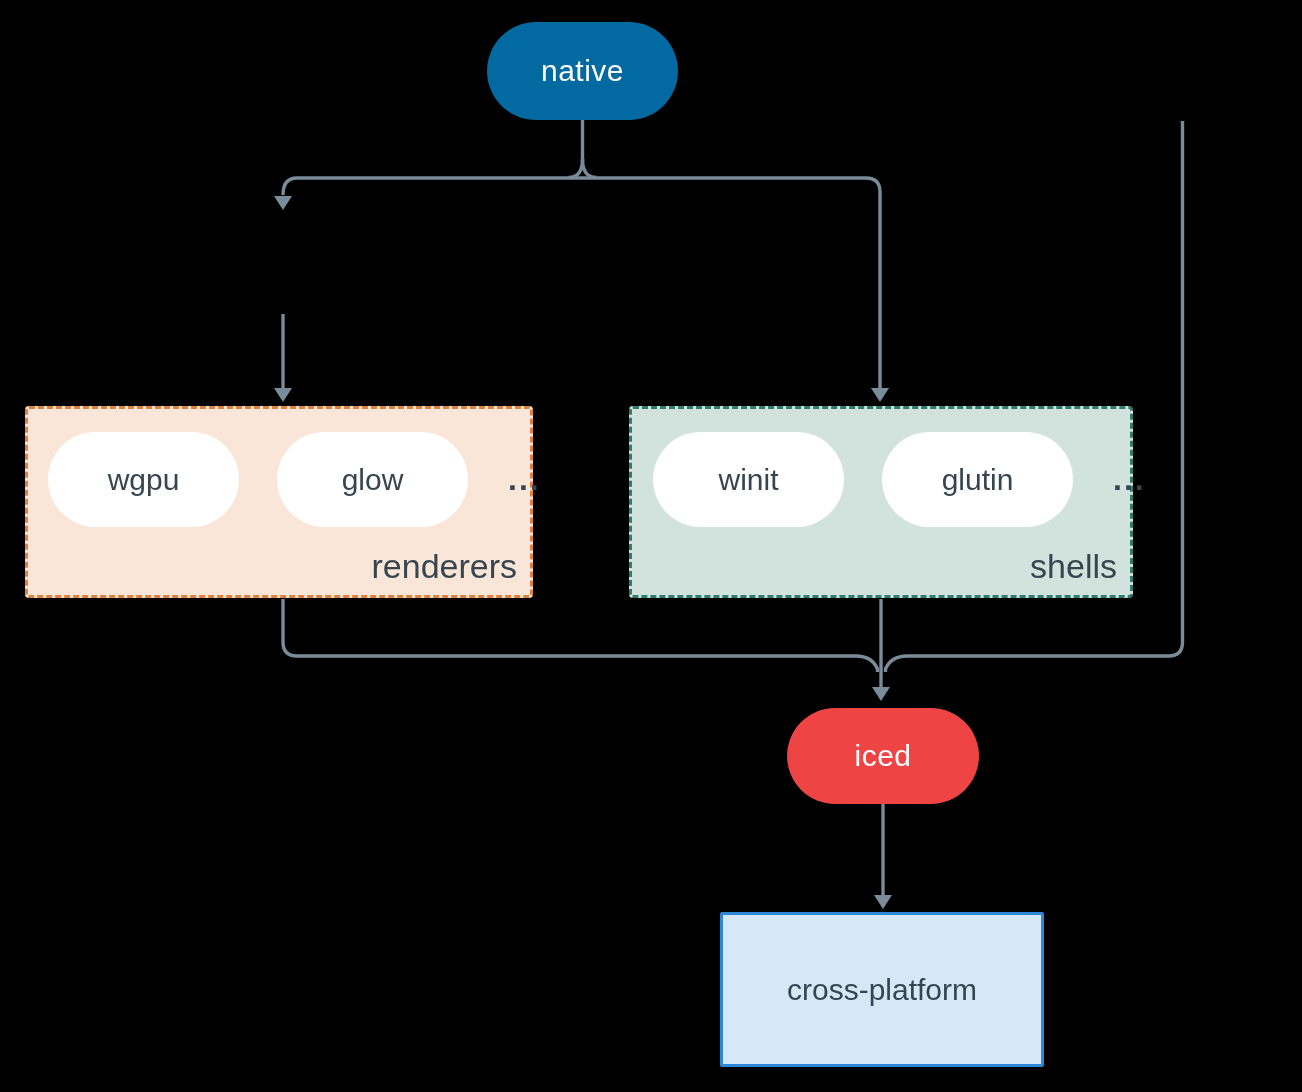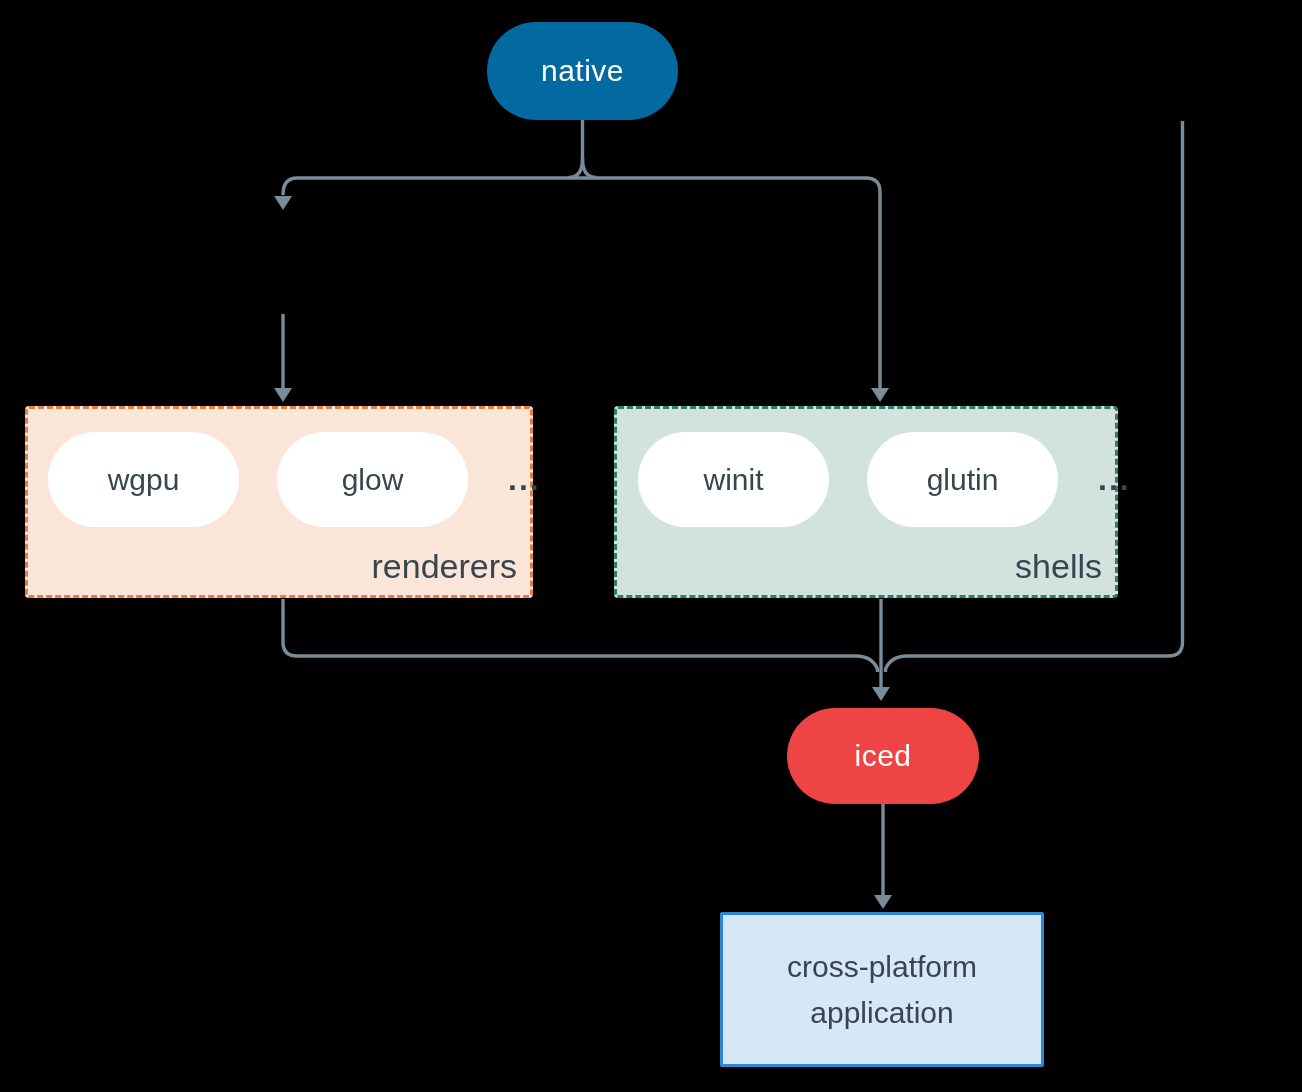--- a/index.html
+++ b/index.html
@@ -51,21 +51,21 @@
     display: flex;
     align-items: flex-start;
   }
   .groupbox.renderers {
     left: 25px; width: 508px;
     background: #FAE6D8;
     border: 3px dashed #E0813F;
     padding: 23px 0 0 20px;
   }
   .groupbox.shells {
-    left: 614px; width: 504px;
+    left: 629px; width: 504px;
     background: #D2E2DD;
     border: 3px dashed #2E7D6E;
     padding: 23px 6px 0 21px;
   }
   .groupbox .row { display: flex; align-items: center; gap: 38px; }
   .whitepill {
     background: #FFFFFF;
     border-radius: 48px;
     width: 191px;
     height: 95px;
@@ -170,16 +170,15 @@
     </div>
     <div class="grouplabel">shells</div>
   </div>
 
   <div class="pill iced">
     <span>iced</span>
   </div>
 
   <div class="appbox">
     <span>cross-platform</span>
-    <span>application</span>
   </div>
 
 </div>
 
 </body></html>

